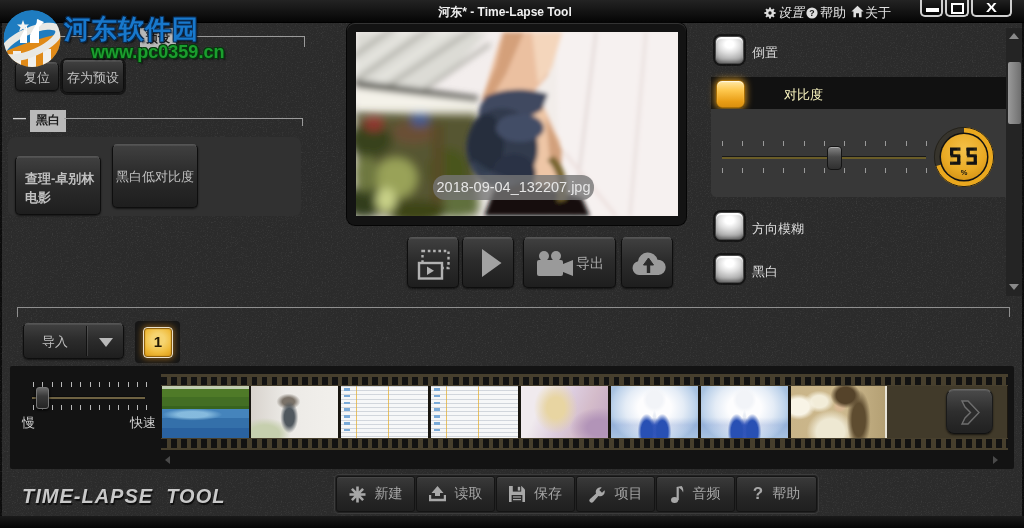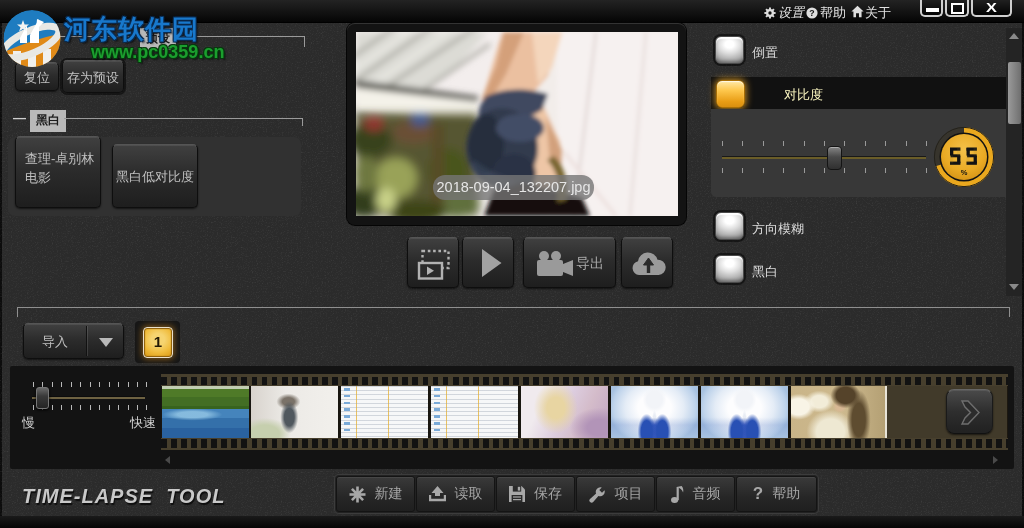--- a/index.html
+++ b/index.html
@@ -70,20 +70,21 @@
 <div id="win">
   <svg class="abs" style="left:0; top:0; opacity:.13;" width="1024" height="528">
     <filter id="noisef">
         <feTurbulence type="fractalNoise" baseFrequency="0.8" numOctaves="2" seed="7"></feTurbulence>
     <feColorMatrix type="matrix" values="0 0 0 0 1  0 0 0 0 1  0 0 0 0 1  0.9 0.9 0.9 0 -1.35"></feColorMatrix>
       </filter>
     <rect width="1024" height="528" filter="url(#noisef)"></rect>
   </svg>
 
   <div id="titlebar"></div>
+  <div id="title">河东* - Time-Lapse Tool</div>
   <div class="abs" style="left:764px; top:5px;">
     <svg width="12" height="12" viewBox="0 0 15 15">
       <g fill="#dedede">
           <circle cx="7.5" cy="7.5" r="5"></circle>
       <g stroke="#dedede" stroke-width="2.4">
         <line x1="7.5" y1="0.5" x2="7.5" y2="14.5"></line>
             <line x1="0.5" y1="7.5" x2="14.5" y2="7.5"></line>
         <line x1="2.6" y1="2.6" x2="12.4" y2="12.4"></line>
             <line x1="12.4" y1="2.6" x2="2.6" y2="12.4"></line>
       </g>
@@ -120,21 +121,21 @@
     </div>
   <div class="btn" style="left:62px; top:60px; width:62px; height:33px; box-shadow:0 0 0 2px rgba(0,0,0,.5), inset 0 1px 0 rgba(255,255,255,.08);">
       <div class="lbl" style="top:8px;">存为预设</div>
     </div>
 
   <div class="gminus" style="left:13px; top:110px;">—</div>
   <div class="glabel" style="left:30px; top:110px;">黑白</div>
   <div class="gline" style="left:64px; top:118px; width:238px;"></div>
   <div class="gvline" style="left:302px; top:118px; height:8px;"></div>
   <div class="abs" style="left:8px; top:137px; width:293px; height:79px; background:#313131; border-radius:7px;"></div>
-  <div class="btn" style="left:15px; top:136px; width:86px; height:72px;">
+  <div class="btn" style="left:15px; top:156px; width:86px; height:59px;font-weight:bold;">
       <div style="position:absolute; left:9px; top:12px; line-height:19px;">查理-卓别林<br>电影</div>
     </div>
   <div class="btn" style="left:112px; top:144px; width:86px; height:64px;">
       <div class="lbl" style="top:23px;">黑白低对比度</div>
     </div>
 
   <div class="abs" style="left:347px; top:23px; width:339px; height:202px; background:#131313; border-radius:8px; box-shadow:0 0 0 1px #050505, inset 0 1px 0 #333;"></div>
   <div class="abs" style="left:356px; top:32px; width:322px; height:184px; overflow:hidden;">
     <svg width="322" height="184" viewBox="0 0 322 184">
       <defs>

